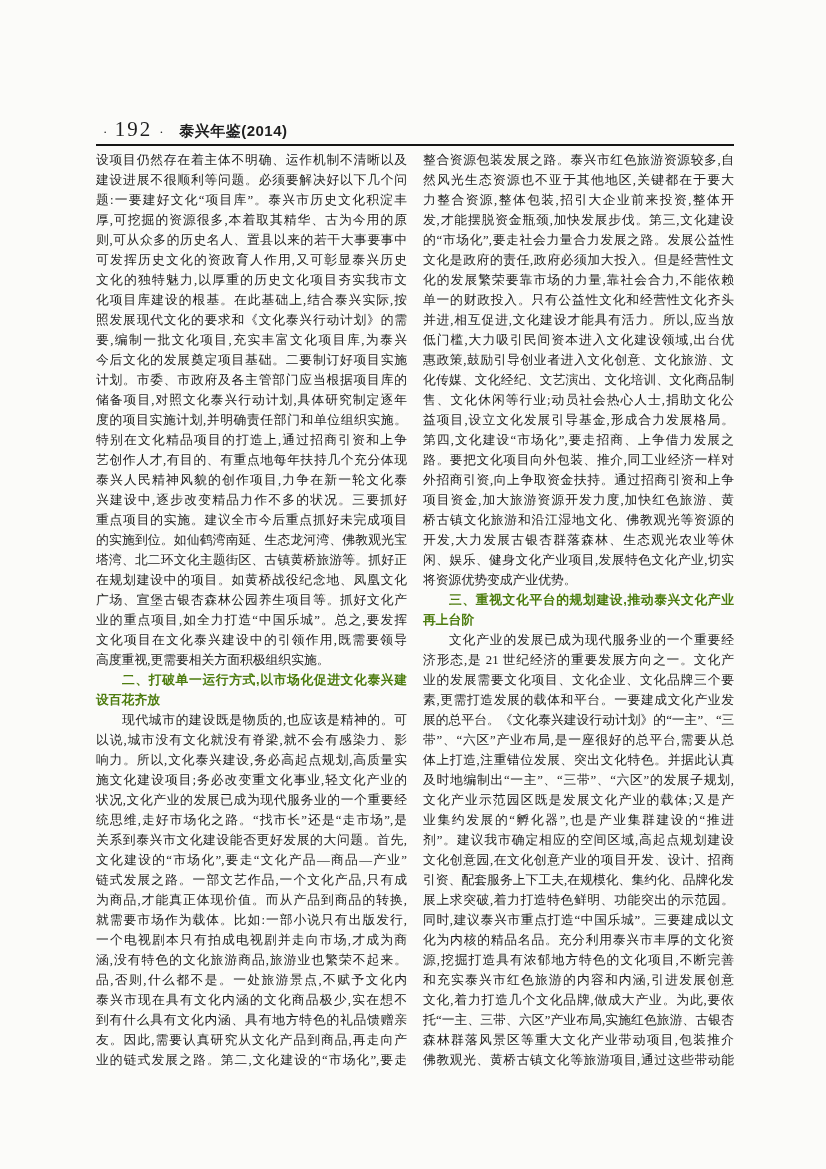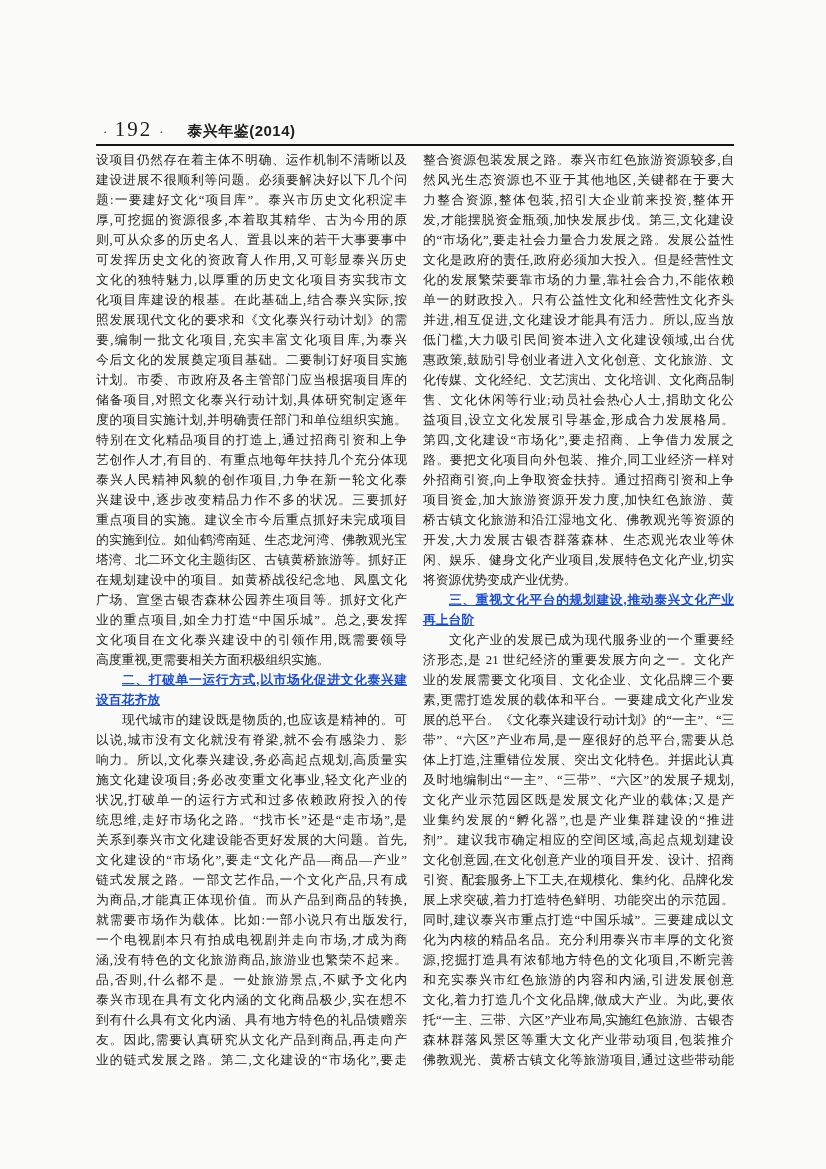--- a/index.html
+++ b/index.html
@@ -32,21 +32,21 @@
   }
   .running-header .pagenum {
     font-family: Liberation Serif, serif;
     font-size: 21px;
     letter-spacing: 2px;
   }
   .running-header .book-title {
     font-family: "Liberation Sans", sans-serif;
     font-weight: 700;
     font-size: 15px;
-    margin-left: 16px;
+    margin-left: 8px;
   }
   .header-rule {
     height: 2px;
     background: #151515;
     margin-top: 7px;
   }
   .columns {
     display: flex;
     gap: 16px;
     margin-top: 4px;
@@ -59,22 +59,21 @@
     white-space: nowrap;
     text-align: justify;
     text-align-last: justify;
     overflow: visible;
   }
   .line.ind { text-indent: 26px; }
   .line.fin { text-align-last: left; }
   .block.heading .line {
     font-family: "Liberation Sans", sans-serif;
     font-weight: 700;
-    color: #1d4ed8;
-    text-decoration: underline;
+    color: #4d7c0f;
   }
 </style>
 </head>
 <body>
 
 <div class="page" style="background: rgb(251, 251, 249); color: rgb(30, 30, 30);">
   <div class="content">
 
     <div class="running-header">
       <span class="dot">·</span>
@@ -117,21 +116,21 @@
           </div>
           <div class="block heading">
             <div class="line ind">二、打破单一运行方式,以市场化促进文化泰兴建</div>
             <div class="line fin">设百花齐放</div>
           </div>
           <div class="block body">
             <div class="line ind">现代城市的建设既是物质的,也应该是精神的。可</div>
             <div class="line">以说,城市没有文化就没有脊梁,就不会有感染力、影</div>
             <div class="line">响力。所以,文化泰兴建设,务必高起点规划,高质量实</div>
             <div class="line">施文化建设项目;务必改变重文化事业,轻文化产业的</div>
-            <div class="line">状况,打破单一的运行方式和过多依赖政府投入的传</div>
+            <div class="line">状况,文化产业的发展已成为现代服务业的一个重要经</div>
             <div class="line">统思维,走好市场化之路。“找市长”还是“走市场”,是</div>
             <div class="line">关系到泰兴市文化建设能否更好发展的大问题。首先,</div>
             <div class="line">文化建设的“市场化”,要走“文化产品—商品—产业”</div>
             <div class="line">链式发展之路。一部文艺作品,一个文化产品,只有成</div>
             <div class="line">为商品,才能真正体现价值。而从产品到商品的转换,</div>
             <div class="line">就需要市场作为载体。比如:一部小说只有出版发行,</div>
             <div class="line">一个电视剧本只有拍成电视剧并走向市场,才成为商</div>
             <div class="line">涵,没有特色的文化旅游商品,旅游业也繁荣不起来。</div>
             <div class="line">品,否则,什么都不是。一处旅游景点,不赋予文化内</div>
             <div class="line">泰兴市现在具有文化内涵的文化商品极少,实在想不</div>

